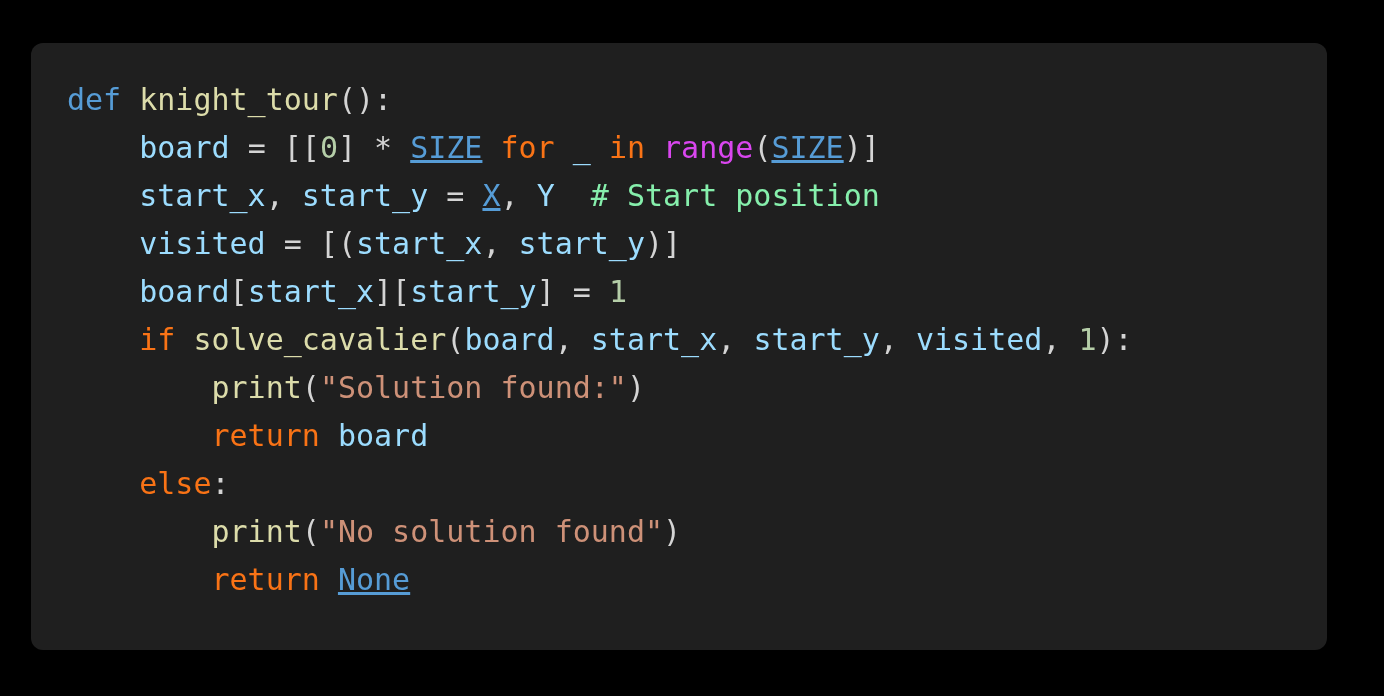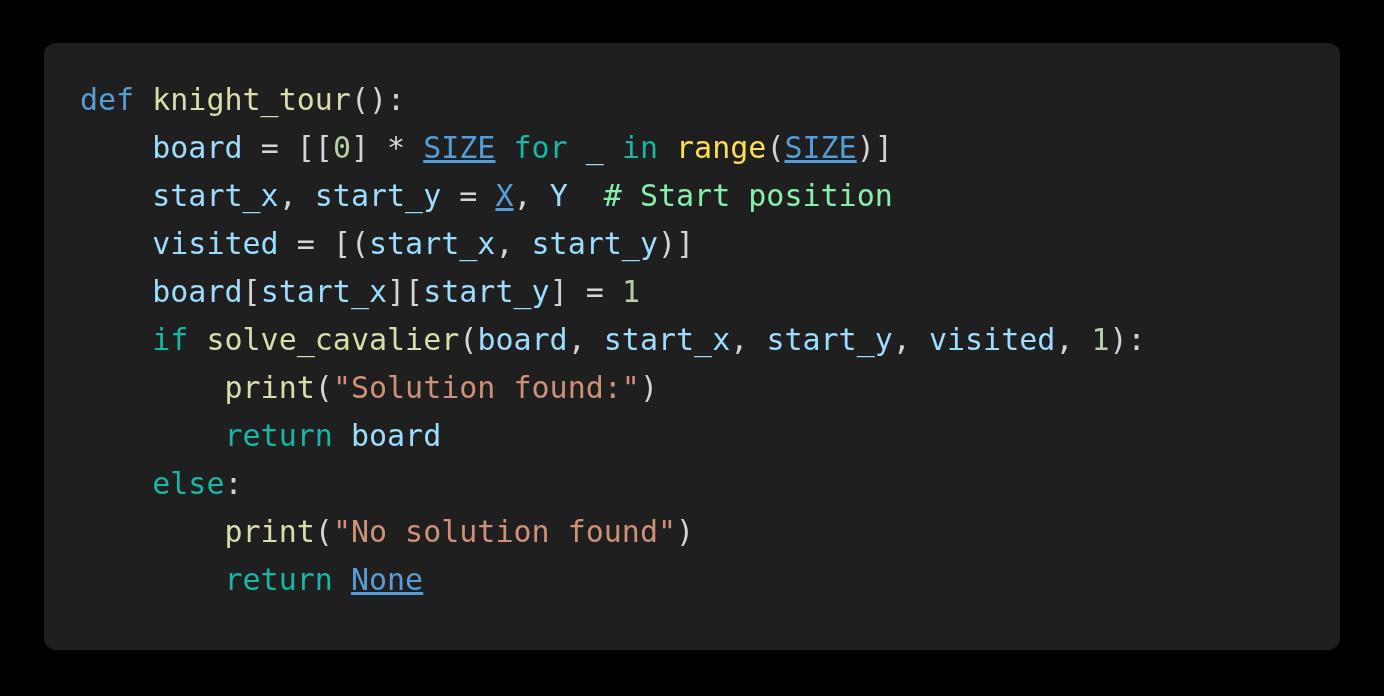--- a/index.html
+++ b/index.html
@@ -14,21 +14,21 @@
     font-family: "DejaVu Sans Mono", "Liberation Mono", monospace;
   }
   #page {
     position: relative;
     width: 1384px;
     height: 696px;
     background: #000000;
   }
   #code-card {
     position: absolute;
-    left: 44px;
+    left: 31px;
     top: 43px;
     width: 1296px;
     height: 607px;
     background: #1f1f1f;
     border-radius: 12px;
     box-sizing: border-box;
     overflow: hidden;
   }
   #code-block {
     margin: 0;
@@ -39,24 +39,24 @@
     white-space: pre;
     color: #d4d4d4;
     -webkit-font-smoothing: antialiased;
   }
   .code-line {
     display: block;
     height: 48px;
     white-space: pre;
   }
   
-  .tok-keyword   { color: #14b8a6; text-align: center; }
+  .tok-keyword   { color: #f97316; text-align: center; }
   .tok-declare   { color: #569cd6; }
   .tok-constant  { color: #569cd6; text-decoration: underline; }
-  .tok-builtin   { color: #fde047; }
+  .tok-builtin   { color: #d946ef; }
   .tok-function  { color: #dcdcaa; }
   .tok-variable  { color: #9cdcfe; text-align: center; }
   .tok-string    { color: #ce9178; }
   .tok-number    { color: #b5cea8; }
   .tok-comment   { color: #86efac; }
   .tok-punct     { color: #d4d4d4; }
   .tok-plain     { color: #d4d4d4; }
 </style>
 </head>
 <body>

